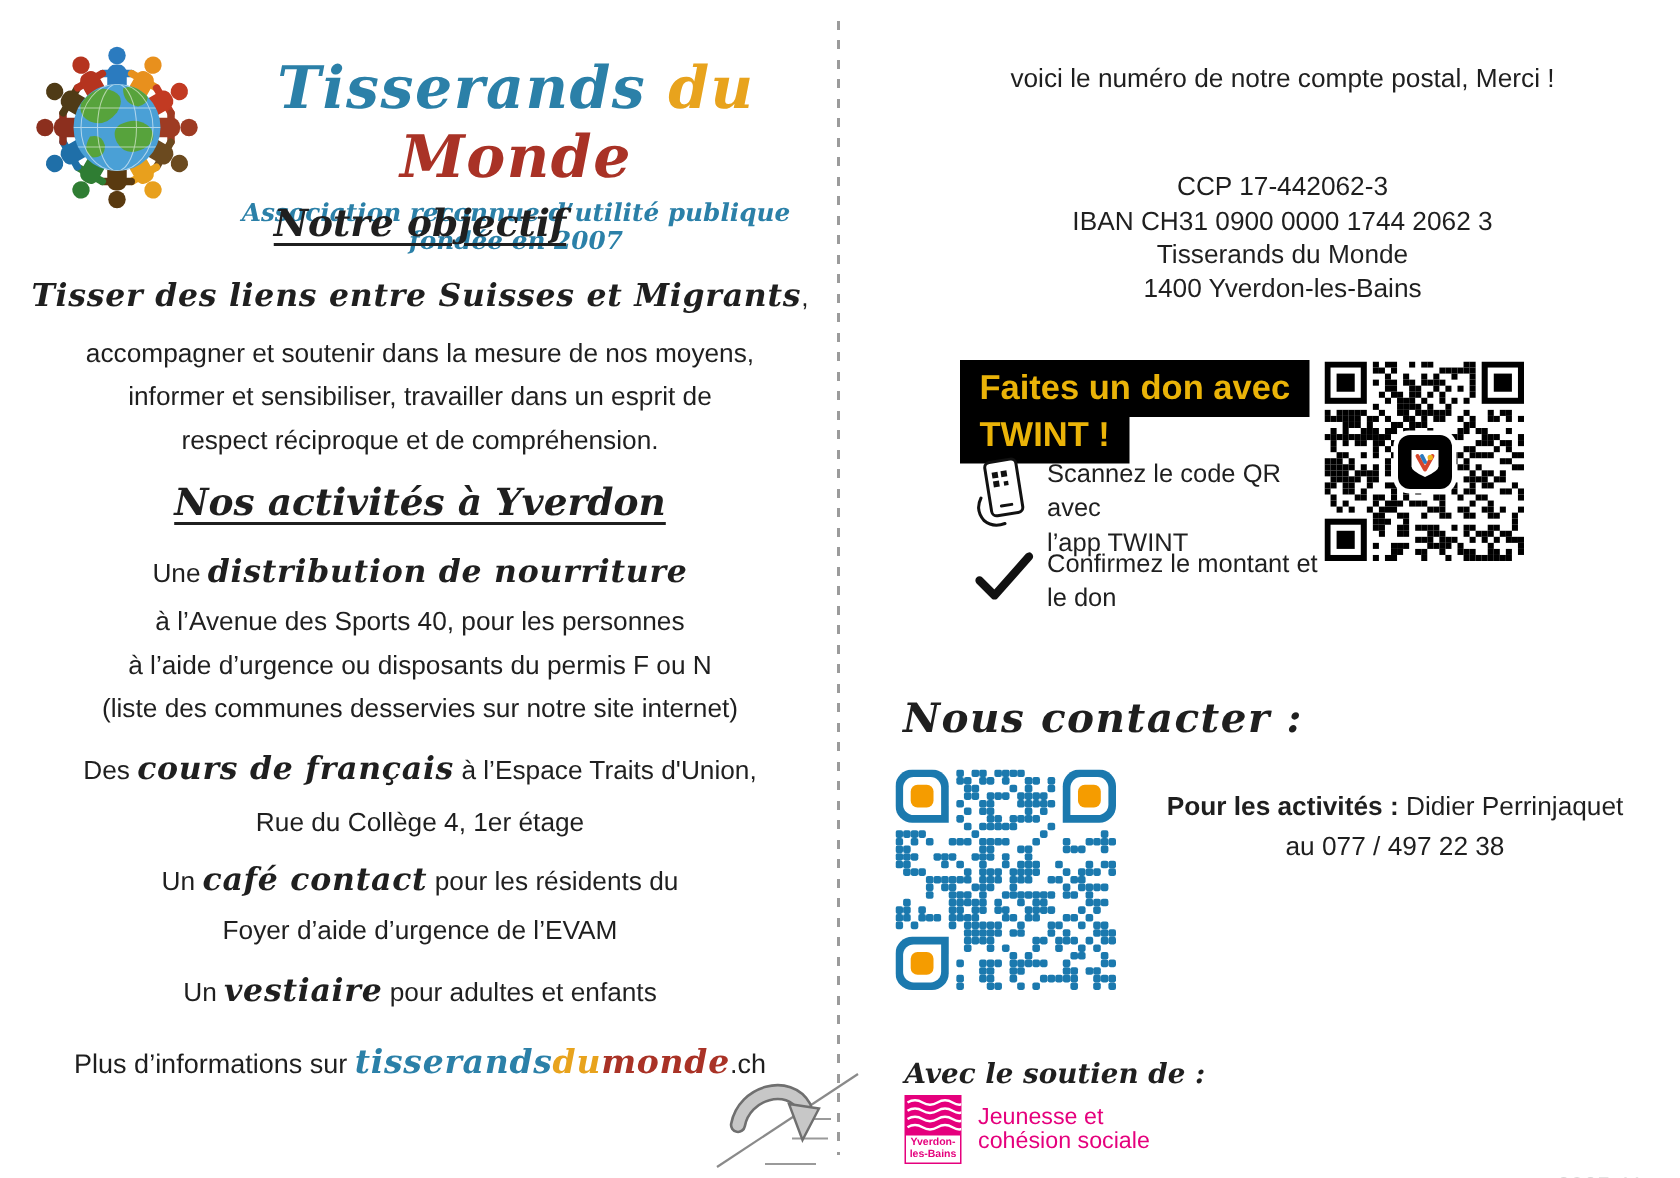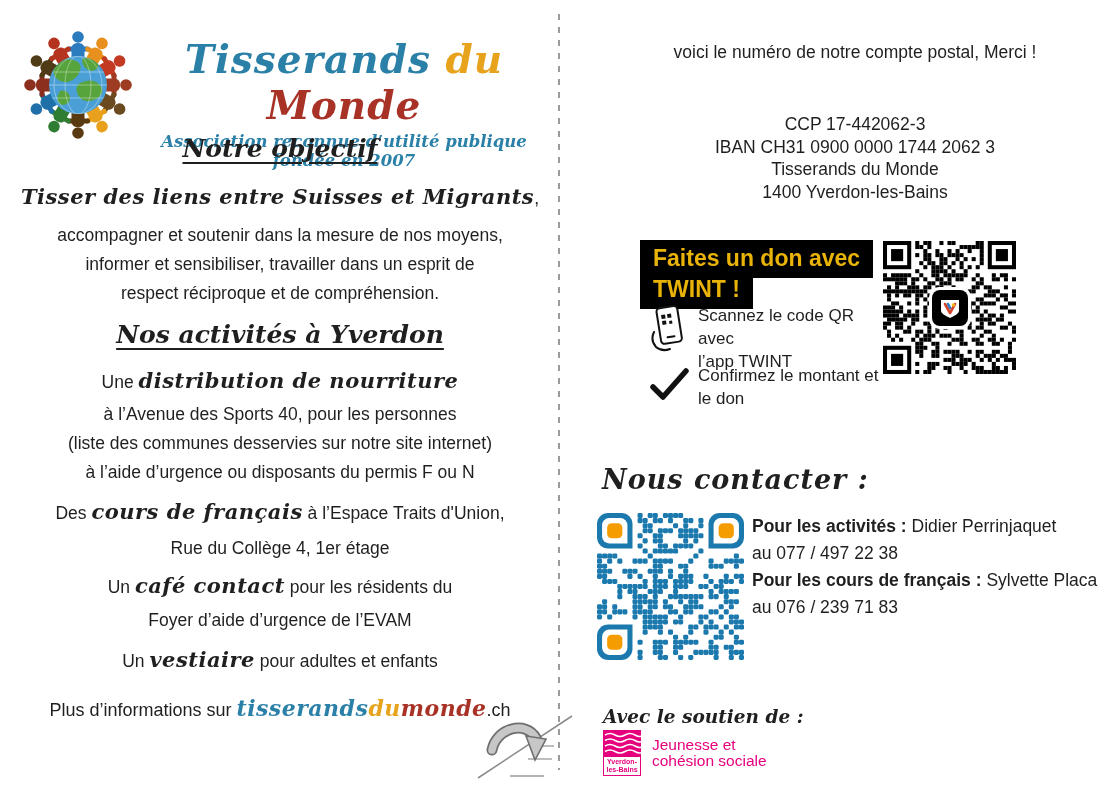--- a/index.html
+++ b/index.html
@@ -42,21 +42,21 @@
   .twint-step .ttext{font-size:17px;line-height:23px;text-align:left;padding-top:2px;}
 
   .qr-box{position:absolute;}
   .twint-center-logo{position:absolute;left:50%;top:50%;transform:translate(-50%,-50%);
         width:42px;height:42px;background:#fff;border-radius:10px;display:flex;align-items:center;justify-content:center;}
   .twint-center-logo .blk{width:36px;height:36px;background:#000;border-radius:8px;display:flex;align-items:center;justify-content:center;}
 
   .contact-heading{position:absolute;left:2px;top:464px;font-size:27px;letter-spacing:1px;}
   .contact-text{position:absolute;left:152px;top:513px;width:356px;text-align:left;}
   .contact-url{font-size:18px;}
-  .contact-entry{font-size:17.5px;line-height:27px;}
+  .contact-entry{margin-top:11px;font-size:17.5px;line-height:27px;text-align:center;}
   .contact-entry b{font-weight:bold;}
 
   .soutien-heading{position:absolute;left:3px;top:706px;font-size:18.5px;}
   .logos-row{position:absolute;left:3px;top:730px;display:flex;align-items:center;}
   .yv-logo{width:40px;}
   .yv-wave{width:38px;height:26px;background:var(--pink);position:relative;overflow:hidden;}
   .yv-wave svg{position:absolute;left:0;top:0;}
   .yv-label{width:36px;border:1.5px solid var(--pink);font-size:7px;line-height:8px;color:var(--pink);
         text-align:center;font-weight:bold;padding:1px 0;}
   .jcs-text{margin-left:9px;font-size:15.5px;line-height:16.5px;color:var(--pink);text-align:left;}
@@ -176,22 +176,22 @@
       <div>respect réciproque et de compréhension.</div>
     </div>
 
     <div class="lblock heading hand" style="top:320px;">Nos activités à Yverdon</div>
 
     <div class="lblock" style="top:368px;">
       <span class="body-t">Une </span><span class="inline-strong hand">distribution de nourriture</span>
     </div>
     <div class="lblock body-t" style="top:400px;">
       <div>à l’Avenue des Sports 40, pour les personnes</div>
+      <div>à l’aide d’urgence ou disposants du permis F ou N</div>
       <div>(liste des communes desservies sur notre site internet)</div>
-      <div>à l’aide d’urgence ou disposants du permis F ou N</div>
     </div>
 
     <div class="lblock" style="top:499px;">
       <span class="body-t">Des </span><span class="inline-strong hand">cours de français</span><span class="body-t"> à l’Espace Traits d'Union,</span>
     </div>
     <div class="lblock body-t" style="top:534px;">Rue du Collège 4, 1er étage</div>
 
     <div class="lblock" style="top:573px;">
       <span class="body-t">Un </span><span class="inline-strong hand">café contact</span><span class="body-t"> pour les résidents du</span>
     </div>
@@ -983,24 +983,20 @@
           <path d="M12,115 H30  V133 A7,7 0 0 1 23,140 H12 A7,7 0 0 1 5,133 V122 A7,7 0 0 1 12,115 Z" fill="#ffffff"></path>
           <rect x="10" y="120" width="15" height="15" rx="4.5" fill="#f59c00"></rect>
         </svg>
     </div>
 
     <div class="contact-text">
       <div class="contact-entry">
         <b>Pour les activités :</b><span> Didier Perrinjaquet</span>
         <div>au 077 / 497 22 38</div>
       </div>
-      <div class="contact-entry">
-        <b>Pour les cours de français :</b><span> Sylvette Placa</span>
-        <div>au 076 / 239 71 83</div>
-      </div>
     </div>
 
     <div class="soutien-heading hand">Avec le soutien de :</div>
     <div class="logos-row">
       <div class="yv-logo">
         <div class="yv-wave">
           <svg width="38" height="26" viewBox="0 0 38 26">
             <g stroke="#fff" stroke-width="1.6" fill="none">
               <path d="M2,5 Q7,2 12,5 T22,5 T32,5 T40,5"></path>
               <path d="M2,10.5 Q7,7.5 12,10.5 T22,10.5 T32,10.5 T40,10.5"></path>

